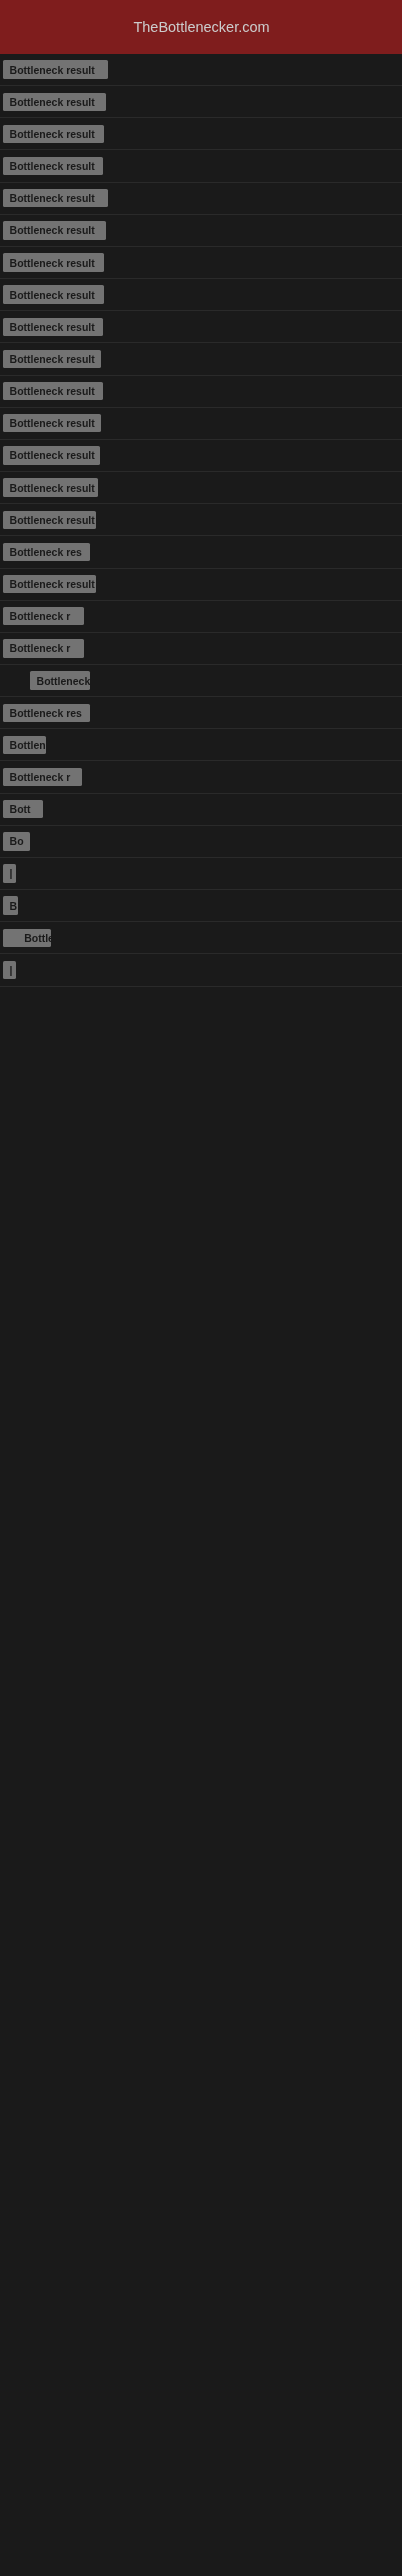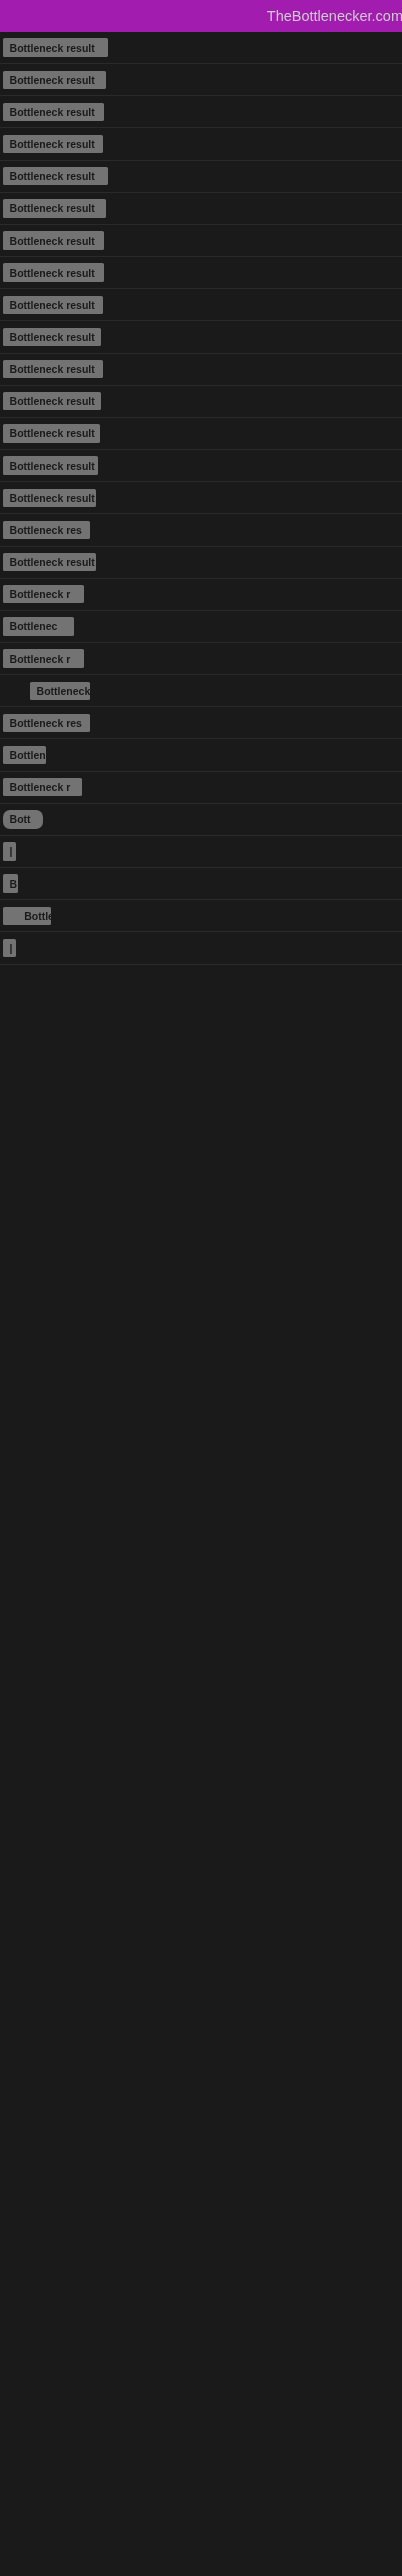--- a/index.html
+++ b/index.html
@@ -10,25 +10,25 @@
 
     body {
       width: 403px;
       min-height: 2576px;
       background-color: #1a1a1a;
       font-family: Arial, sans-serif;
       position: relative;
     }
 
     .site-title {
-      text-align: right;
+      text-align: center;
       color: #cccccc;
       font-size: 14.5px;
-      padding: 8px 0;
-      background-color: #a21caf;
+      padding: 19px 0;
+      background-color: #7f1d1d;
     }
 
     .bottleneck-item {
       display: flex;
       align-items: center;
       padding: 6.4px 3.2px;
       border-bottom: 0.8px solid #2a2a2a;
     }
 
     .bottleneck-badge {
@@ -96,39 +96,39 @@
     <div class="bottleneck-item">
       <div class="bottleneck-badge" style="max-width: 87px; width: 87px;">Bottleneck res</div>
     </div>
     <div class="bottleneck-item">
       <div class="bottleneck-badge" style="max-width: 93px; width: 93px;">Bottleneck result</div>
     </div>
     <div class="bottleneck-item">
       <div class="bottleneck-badge" style="max-width: 81px; width: 81px;">Bottleneck r</div>
     </div>
     <div class="bottleneck-item">
-      <div class="bottleneck-badge" style="max-width: 71px; width: 71px;">Bottlenec</div>
-    </div>
-    <div class="bottleneck-item">
       <div class="bottleneck-badge" style="max-width: 81px; width: 81px;">Bottleneck r</div>
     </div>
     <div class="bottleneck-item">
       <div class="bottleneck-badge" style="max-width: 72px; width: 60px; margin-left: 27px;">Bottleneck</div>
     </div>
     <div class="bottleneck-item">
       <div class="bottleneck-badge" style="max-width: 87px; width: 87px;">Bottleneck res</div>
     </div>
     <div class="bottleneck-item">
       <div class="bottleneck-badge" style="max-width: 66px; width: 43px;">Bottlene</div>
     </div>
     <div class="bottleneck-item">
       <div class="bottleneck-badge" style="max-width: 79px; width: 79px;">Bottleneck r</div>
     </div>
     <div class="bottleneck-item">
-      <div class="bottleneck-badge" style="max-width: 40px; width: 40px; border-radius: 7px;">Bott</div>
+      <div class="bottleneck-badge" style="max-width: 40px; width: 40px;">Bott</div>
+    </div>
+    <div class="bottleneck-item">
+      <div class="bottleneck-badge" style="max-width: 27px; width: 27px;">Bo</div>
     </div>
     <div class="bottleneck-item">
       <div class="bottleneck-badge" style="max-width: 8px; width: 8px;">|</div>
     </div>
     <div class="bottleneck-item">
       <div class="bottleneck-badge" style="max-width: 14.5px; width: 14.5px;">B</div>
     </div>
     <div class="bottleneck-item">
       <div class="bottleneck-badge" style="max-width: 48px; width: 48px; padding-left: 21px;">Bottle</div>
     </div>

